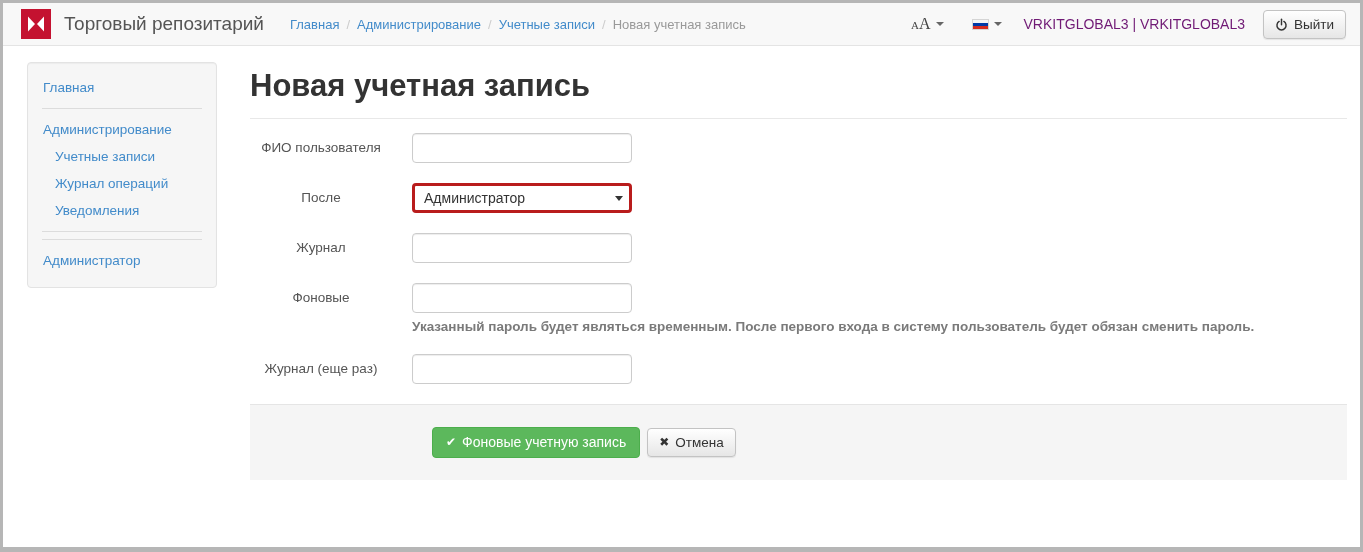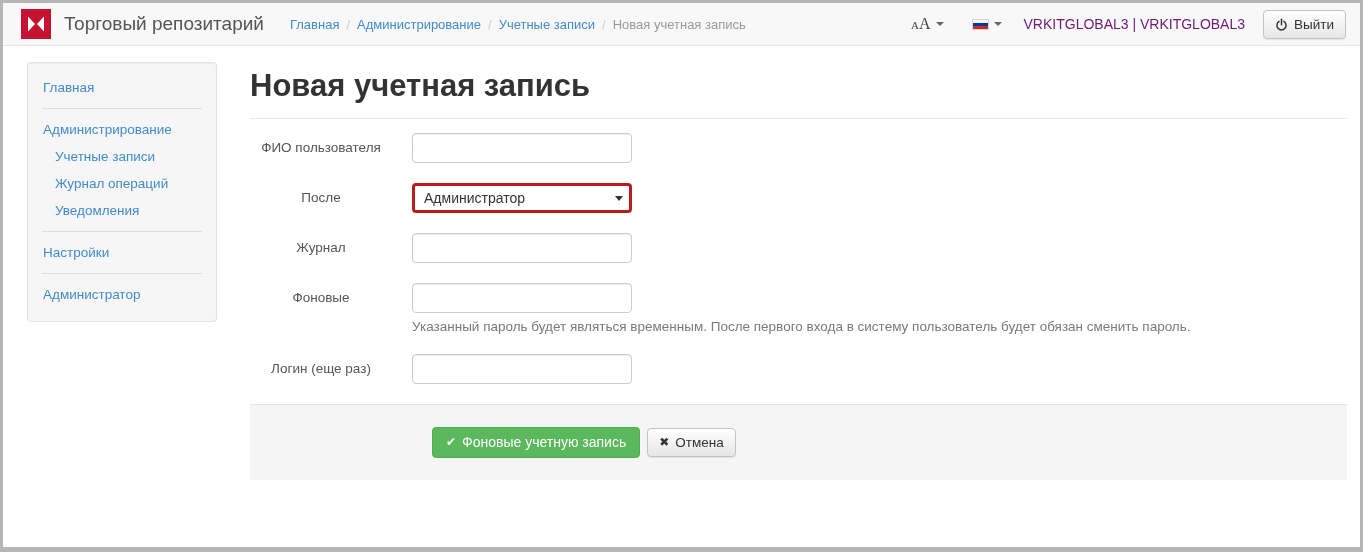--- a/index.html
+++ b/index.html
@@ -109,21 +109,21 @@
     border:3px solid #b91c1c; border-radius:4px; background:#fff;
     font-family:"Liberation Sans", sans-serif; font-size:14px; color:#333;
     appearance:none; -webkit-appearance:none; -moz-appearance:none; cursor:pointer;
   }
   .select-caret {
     position:absolute; right:9px; top:13px; width:0; height:0;
     border-top:5px solid #333;
     border-left:4px solid transparent; border-right:4px solid transparent;
     pointer-events:none;
   }
-  .help-text { color:#7a7a7a; font-size:13.5px; margin-top:6px; white-space:nowrap; }
+  .help-text { color:#7a7a7a; font-size:13.5px; margin-top:6px; white-space:nowrap;font-weight:bold; }
 
   .form-actions {
     margin-top:14px; background:#f5f5f5; border-top:1px solid #e5e5e5;
     padding:22px 20px 22px 182px;
     display:flex; align-items:center; gap:7px;
   }
 </style>
 </head>
 <body>
 
@@ -179,21 +179,20 @@
 <div class="page">
 
   <nav class="sidebar">
     <a class="nav-link">Главная</a>
     <div class="nav-divider"></div>
     <a class="nav-link">Администрирование</a>
     <a class="nav-link nav-sub">Учетные записи</a>
     <a class="nav-link nav-sub">Журнал операций</a>
     <a class="nav-link nav-sub">Уведомления</a>
     <div class="nav-divider"></div>
-    <a class="nav-link">Настройки</a>
     <div class="nav-divider"></div>
     <a class="nav-link">Администратор</a>
   </nav>
 
   <div class="main">
     <h1 class="page-title">Новая учетная запись</h1>
     <hr class="title-rule">
 
     <form>
 
@@ -225,21 +224,21 @@
 
       <div class="form-row">
         <label>Фоновые</label>
         <div class="control-col">
           <input class="form-input" type="password" value="" style="">
           <div class="help-text">Указанный пароль будет являться временным. После первого входа в систему пользователь будет обязан сменить пароль.</div>
         </div>
       </div>
 
       <div class="form-row">
-        <label>Логин (еще раз)</label>
+        <label>Журнал (еще раз)</label>
         <div class="control-col">
           <input class="form-input" type="password" value="" style="">
         </div>
       </div>
 
 
       <div class="form-actions">
         <button class="btn btn-success">
           <span class="check-icon">✔</span>
           <span>Фоновые учетную запись</span>

